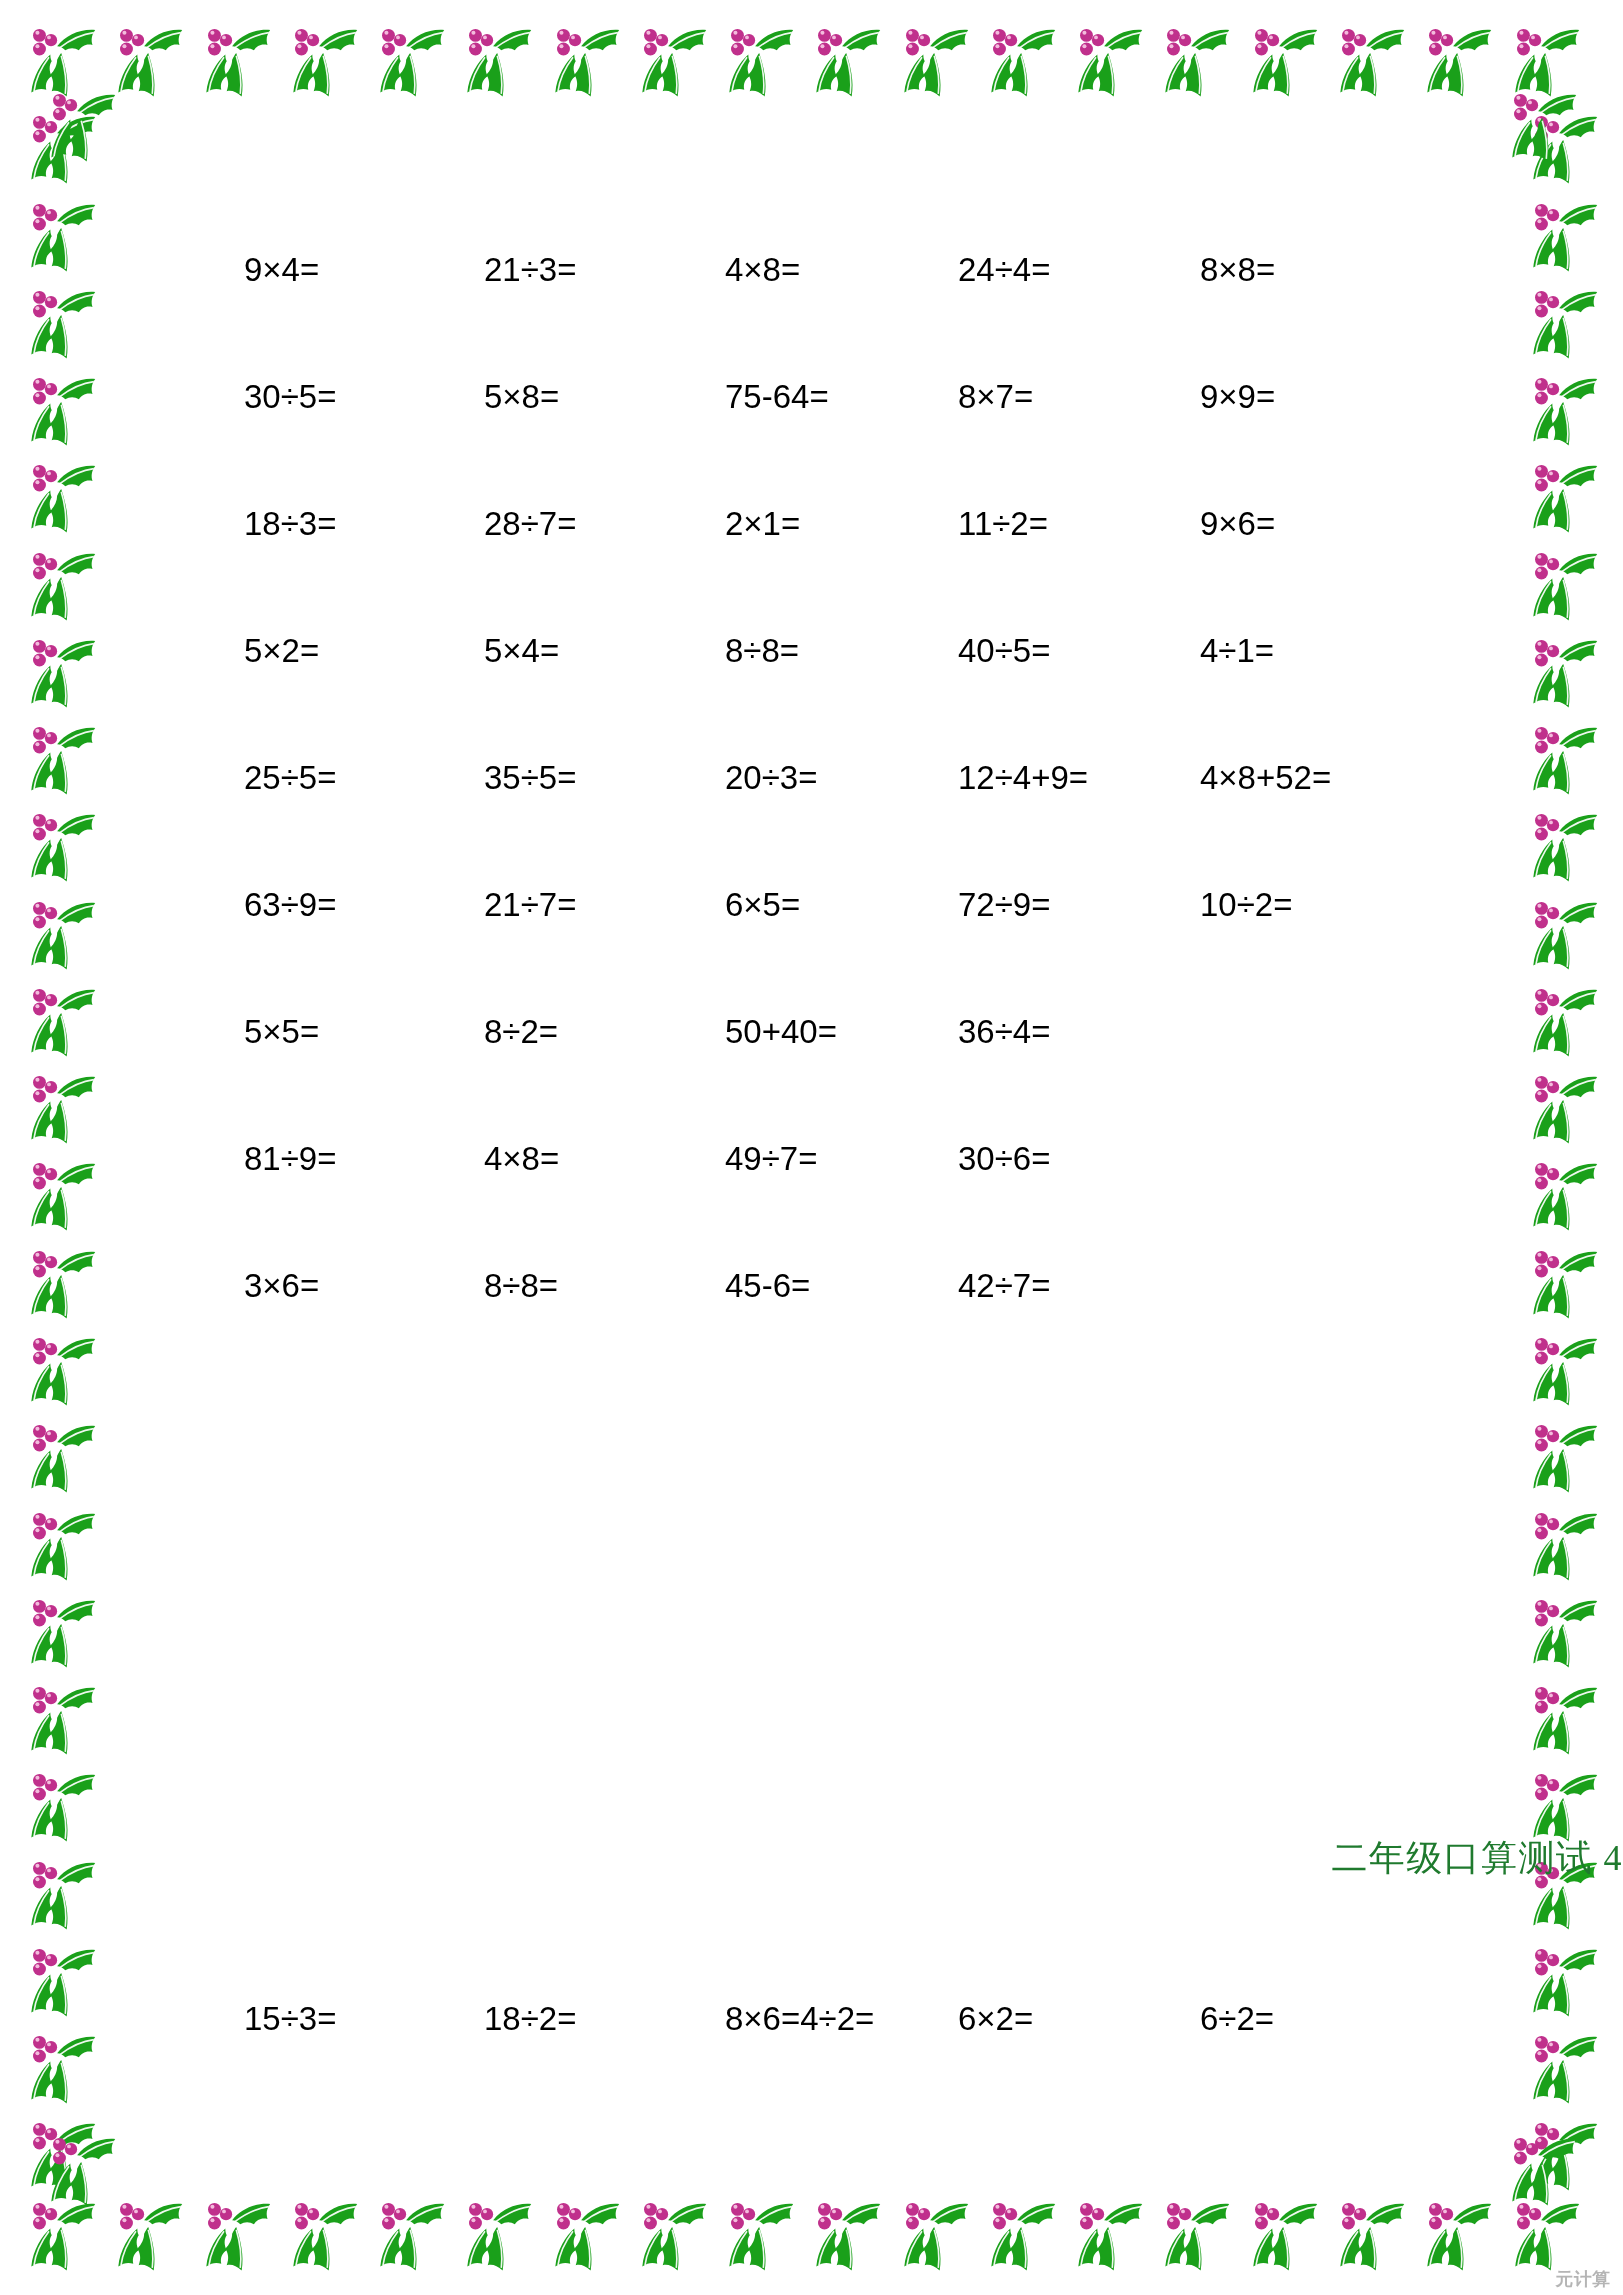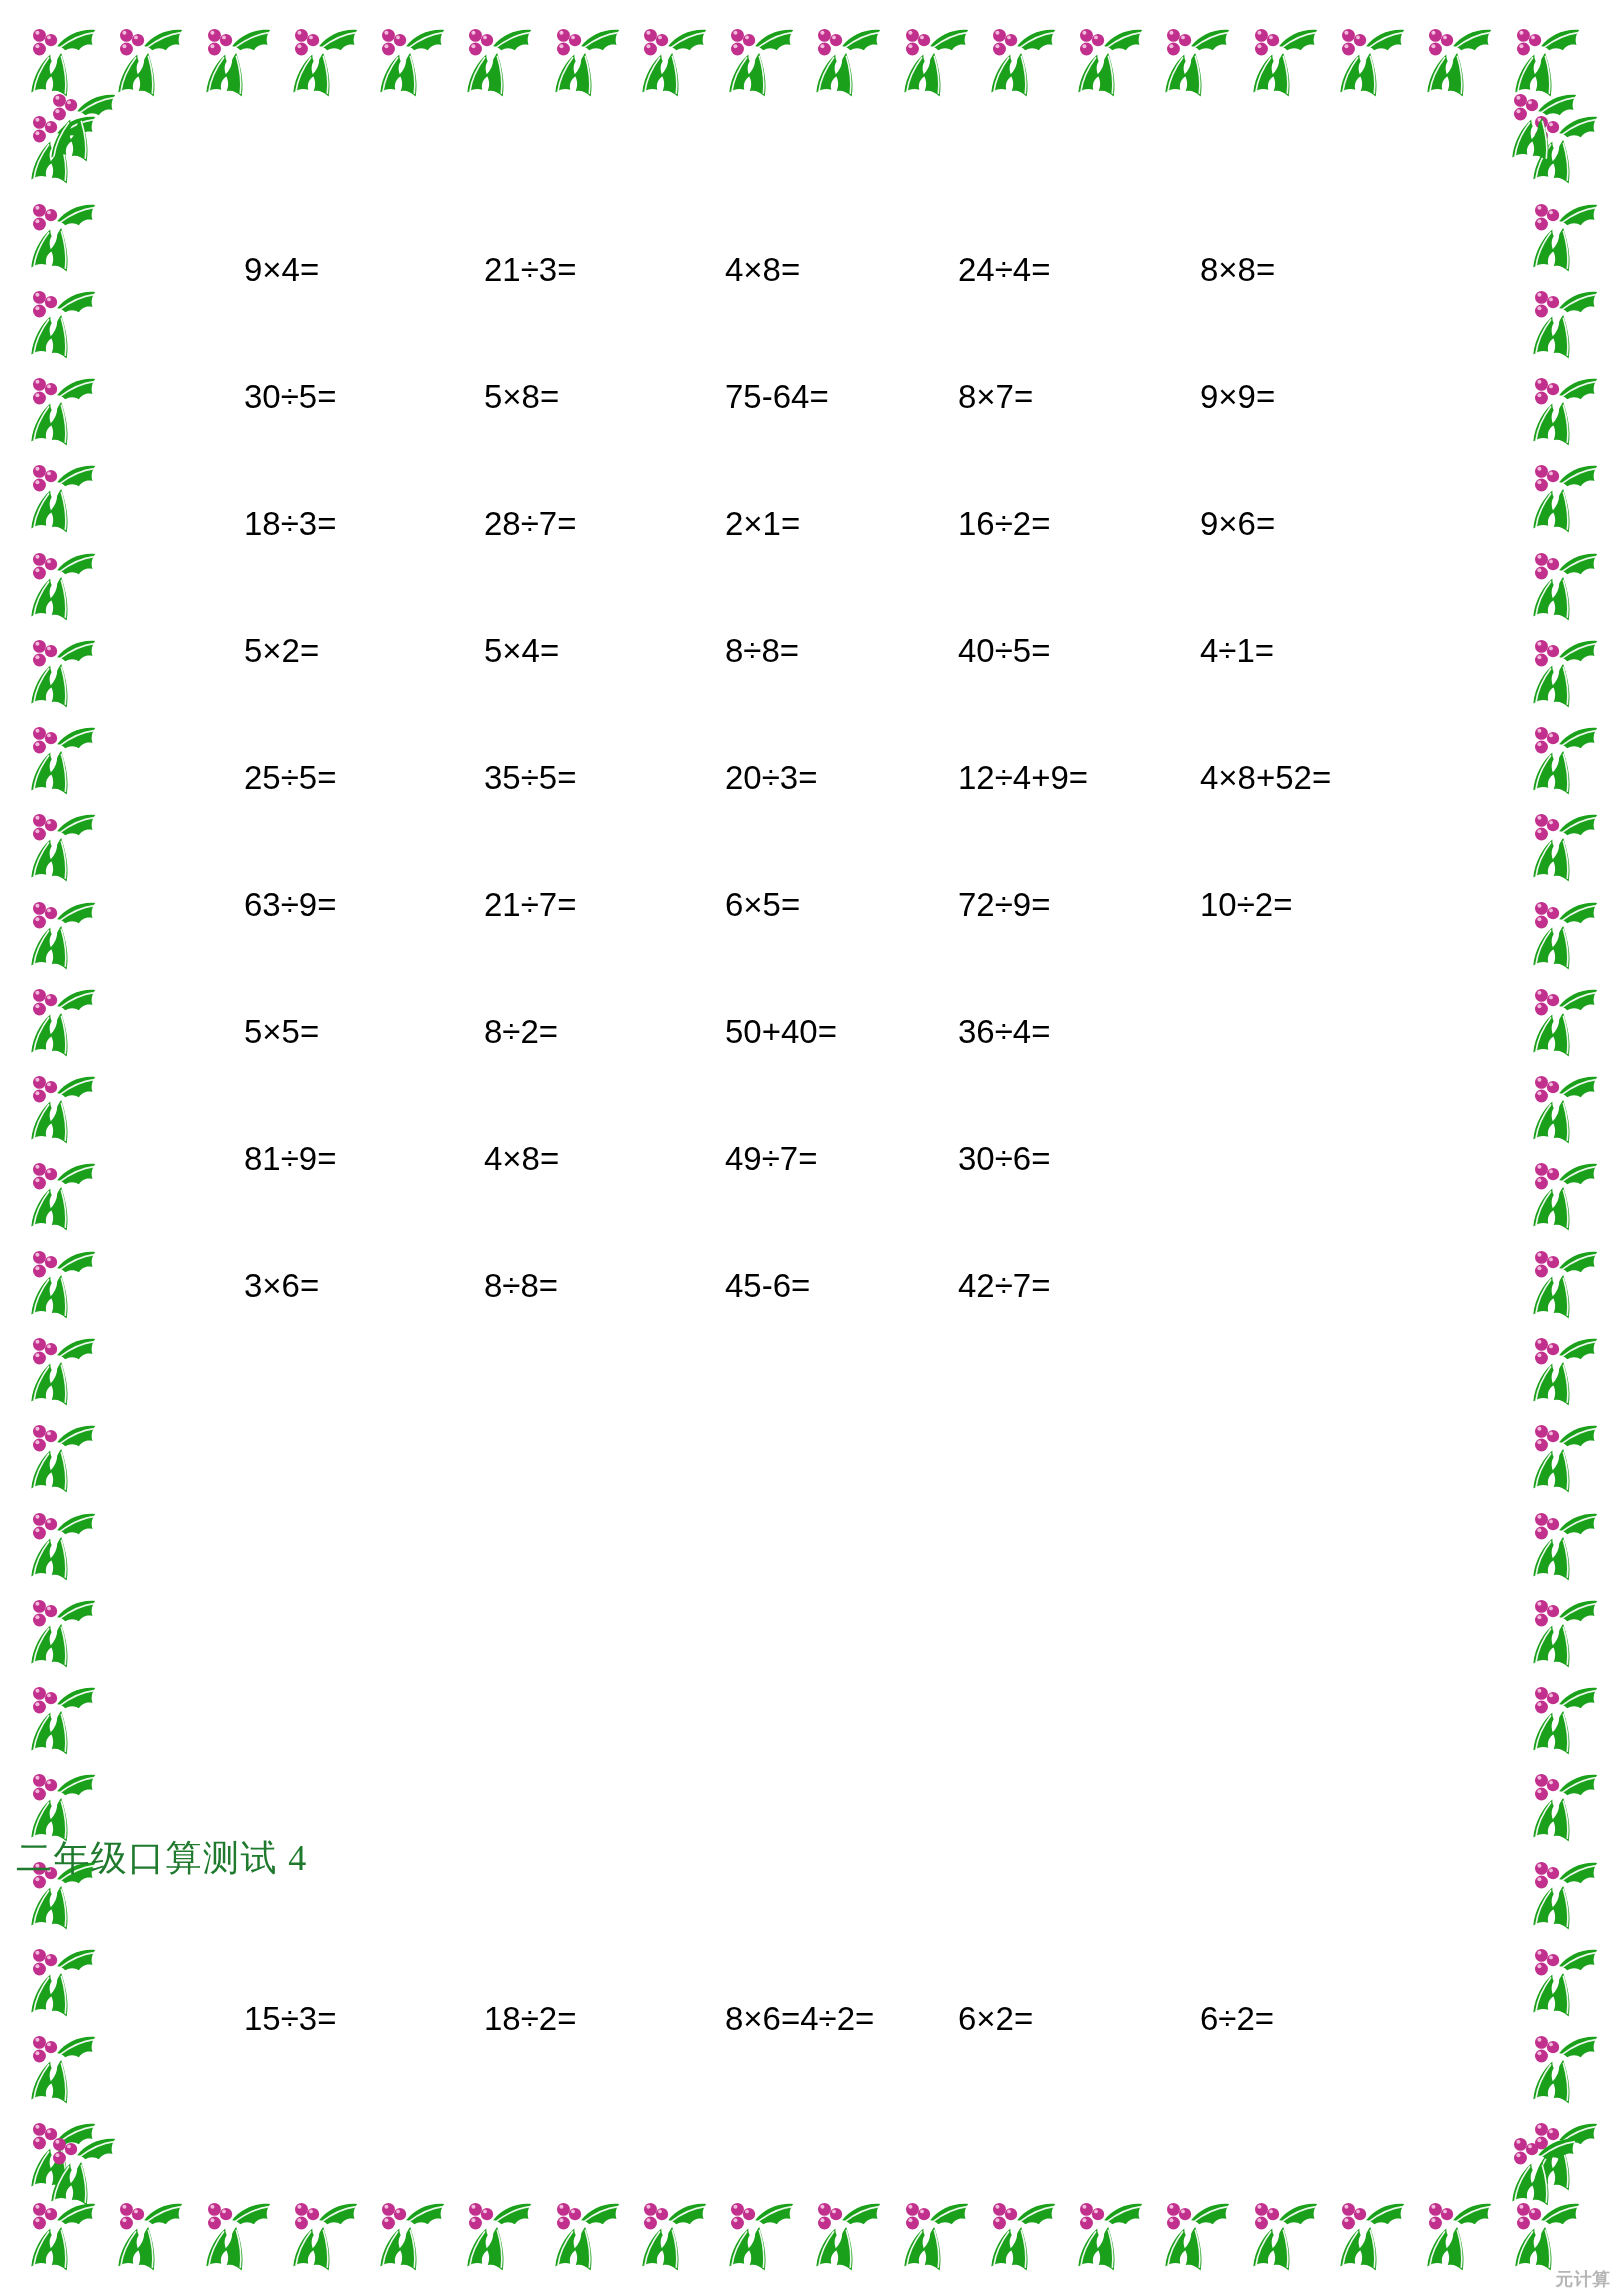--- a/index.html
+++ b/index.html
@@ -43,21 +43,21 @@
   .c0{left:0px;}
   .c1{left:240px;}
   .c2{left:481px;}
   .c3{left:714px;}
   .c4{left:956px;}
 
   #worksheet-title{
     position:absolute;
     left:16px;right:0;
     top:1837px;
-    text-align:left;
+    text-align:right;
     font-family:"Liberation Serif","DejaVu Serif",serif;
     font-size:36px;
     line-height:42px;
     color:#1f7a2e;
     letter-spacing:1.4px;
   }
 
   #last-row{
     position:absolute;
     left:244px;
@@ -566,21 +566,21 @@
         <div class="prob-cell c0">30÷5=</div>
         <div class="prob-cell c1">5×8=</div>
         <div class="prob-cell c2">75-64=</div>
         <div class="prob-cell c3">8×7=</div>
         <div class="prob-cell c4">9×9=</div>
       </div>
       <div class="prob-row">
         <div class="prob-cell c0">18÷3=</div>
         <div class="prob-cell c1">28÷7=</div>
         <div class="prob-cell c2">2×1=</div>
-        <div class="prob-cell c3">16÷2=</div>
+        <div class="prob-cell c3">11÷2=</div>
         <div class="prob-cell c4">9×6=</div>
       </div>
       <div class="prob-row">
         <div class="prob-cell c0">5×2=</div>
         <div class="prob-cell c1">5×4=</div>
         <div class="prob-cell c2">8÷8=</div>
         <div class="prob-cell c3">40÷5=</div>
         <div class="prob-cell c4">4÷1=</div>
       </div>
       <div class="prob-row">

